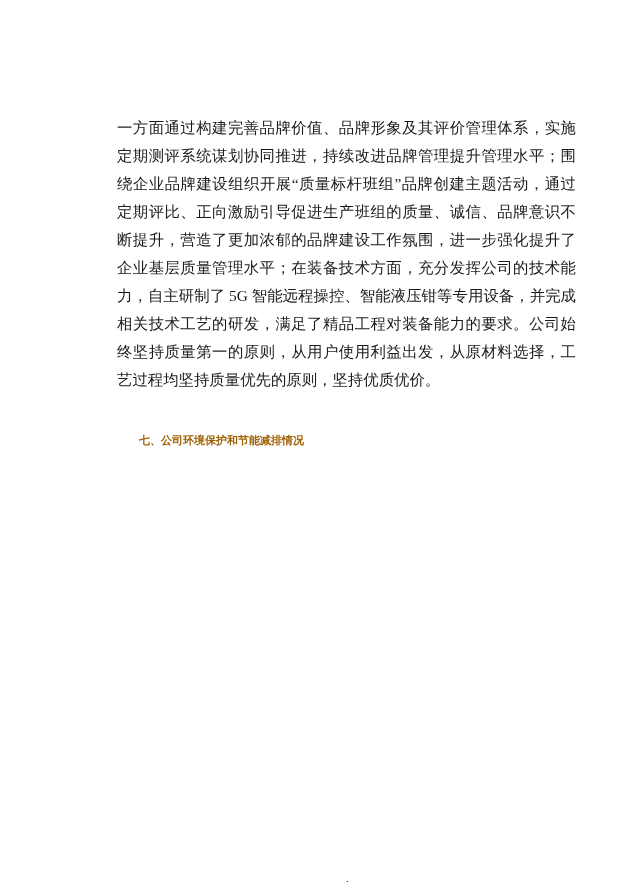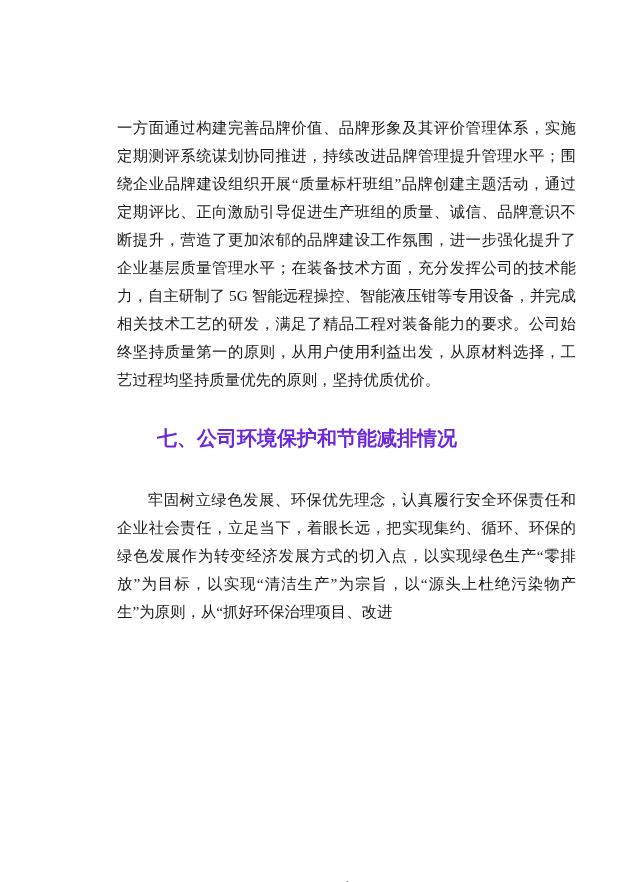--- a/index.html
+++ b/index.html
@@ -26,41 +26,39 @@
     line-height: 28px;
     text-align: justify;
     text-indent: 2em;
     word-break: break-all;
     color: #1a1a1a;
   }
   .para.no-indent {
     text-indent: 0;
   }
   .heading {
-    font-size: 20px;
+    font-size: 11px;
     line-height: 28px;
     font-weight: bold;
     text-indent: 2em;
     text-align: left;
-    color: #6d28d9;
-    font-family: Liberation Mono, monospace;
+    color: #a16207;
   }
   .page-footer {
     position: absolute;
     left: 0;
     right: 0;
     top: 830px;
     text-align: center;
     font-size: 12px;
     color: #1a1a1a;
   }
 </style>
 </head>
 <body>
 
 <div class="page">
   <div class="content">
     <p class="para no-indent">一方面通过构建完善品牌价值、品牌形象及其评价管理体系，实施定期测评系统谋划协同推进，持续改进品牌管理提升管理水平；围绕企业品牌建设组织开展“质量标杆班组”品牌创建主题活动，通过定期评比、正向激励引导促进生产班组的质量、诚信、品牌意识不断提升，营造了更加浓郁的品牌建设工作氛围，进一步强化提升了企业基层质量管理水平；在装备技术方面，充分发挥公司的技术能力，自主研制了 5G 智能远程操控、智能液压钳等专用设备，并完成相关技术工艺的研发，满足了精品工程对装备能力的要求。公司始终坚持质量第一的原则，从用户使用利益出发，从原材料选择，工艺过程均坚持质量优先的原则，坚持优质优价。</p>
     <h2 class="heading">七、公司环境保护和节能减排情况</h2>
-    <p class="para">牢固树立绿色发展、环保优先理念，认真履行安全环保责任和企业社会责任，立足当下，着眼长远，把实现集约、循环、环保的绿色发展作为转变经济发展方式的切入点，以实现绿色生产“零排放”为目标，以实现“清洁生产”为宗旨，以“源头上杜绝污染物产生”为原则，从“抓好环保治理项目、改进</p>
   </div>
   <div class="page-footer">4</div>
 </div>
 
 </body></html>

